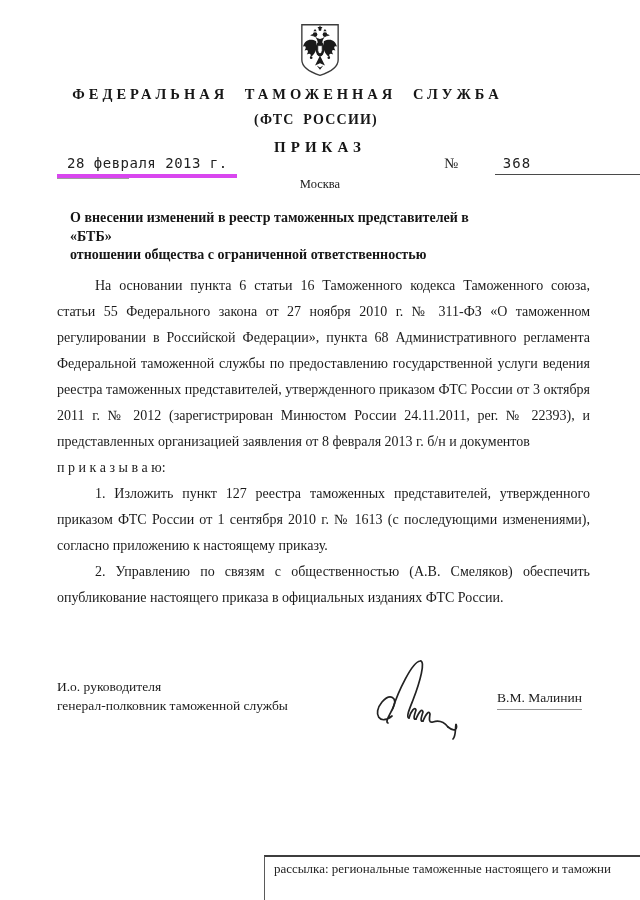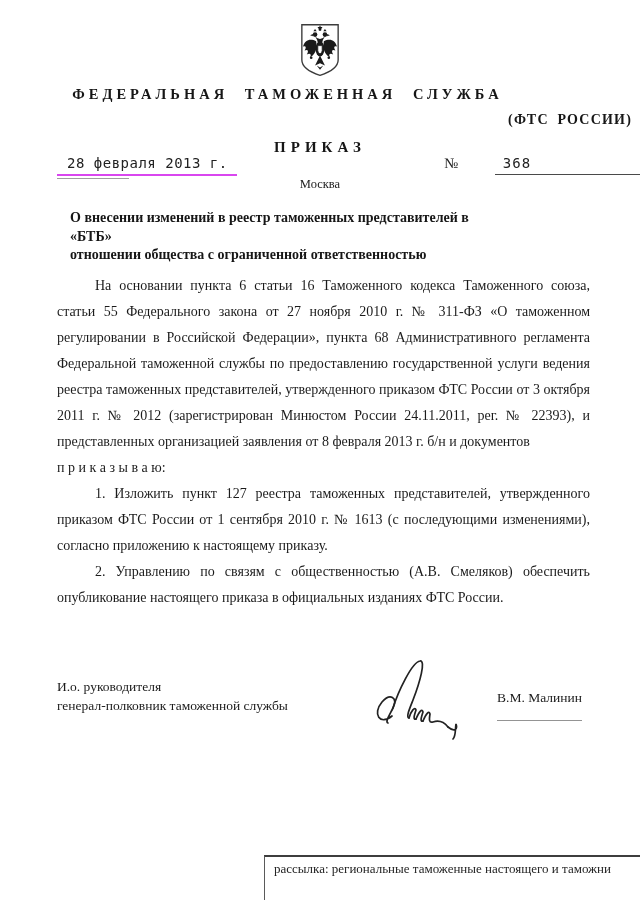--- a/index.html
+++ b/index.html
@@ -33,21 +33,21 @@
     letter-spacing: 4px;
     word-spacing: 9px;
     color: #161616;
   }
 
   .org-abbr {
     position: absolute;
     top: 112px;
     left: 0;
     width: 632px;
-    text-align: right;
+    text-align: center;
     font-weight: bold;
     font-size: 14px;
     letter-spacing: 1.2px;
     word-spacing: 4px;
     color: #161616;
   }
 
   .doc-type {
     position: absolute;
     top: 139px;
@@ -59,21 +59,21 @@
     letter-spacing: 5px;
     color: #161616;
   }
 
   .date-field {
     position: absolute;
     left: 57px;
     top: 155px;
     width: 180px;
     padding: 0 0 3px 10px;
-    border-bottom: 2px solid #d946ef;
+    border-bottom: 4px solid #d946ef;
     font-family: "DejaVu Sans Mono", monospace;
     font-size: 14px;
     letter-spacing: 0.5px;
     color: #222;
   }
   .date-field::after {
     content: "";
     position: absolute;
     left: 0;
     bottom: -5px;
@@ -157,21 +157,21 @@
     width: 110px;
     height: 90px;
   }
 
   .sig-name {
     position: absolute;
     left: 497px;
     top: 690px;
     font-size: 13.5px;
     color: #1b1b1b;
-    padding-bottom: 14px;
+    padding-bottom: 3px;
     border-bottom: 1px solid rgba(60,60,60,0.55);
   }
 
   .footer-box {
     position: absolute;
     left: 264px;
     top: 855px;
     width: 380px;
     height: 46px;
     border-top: 2px solid #3d3d3d;

